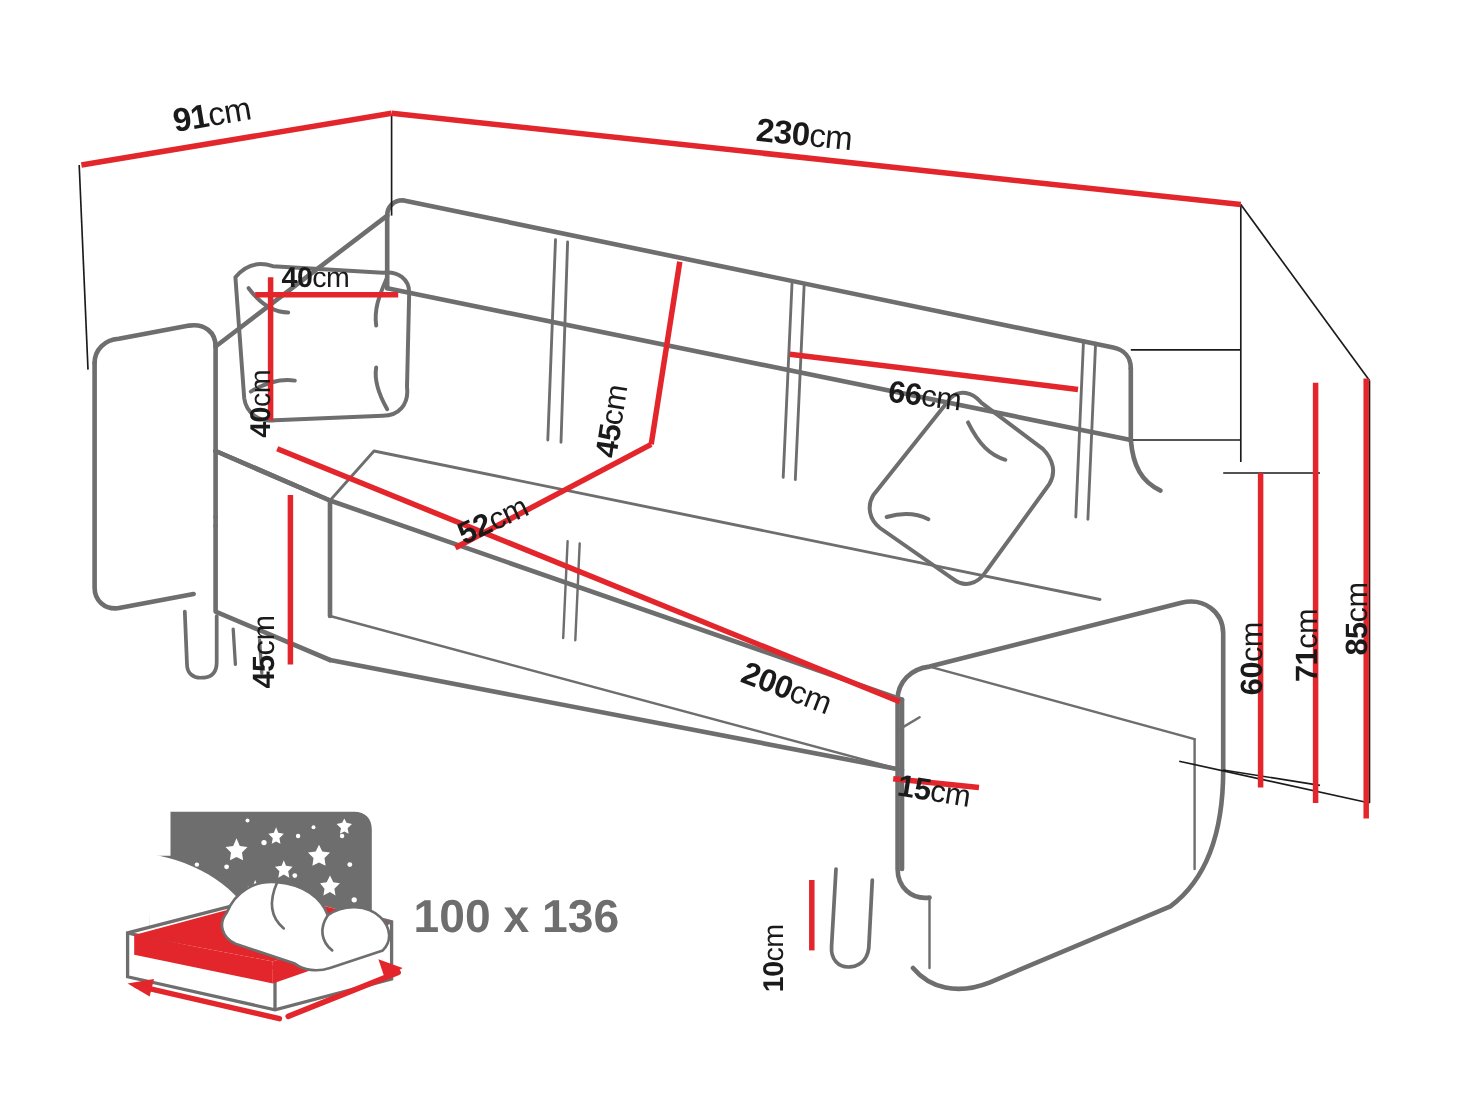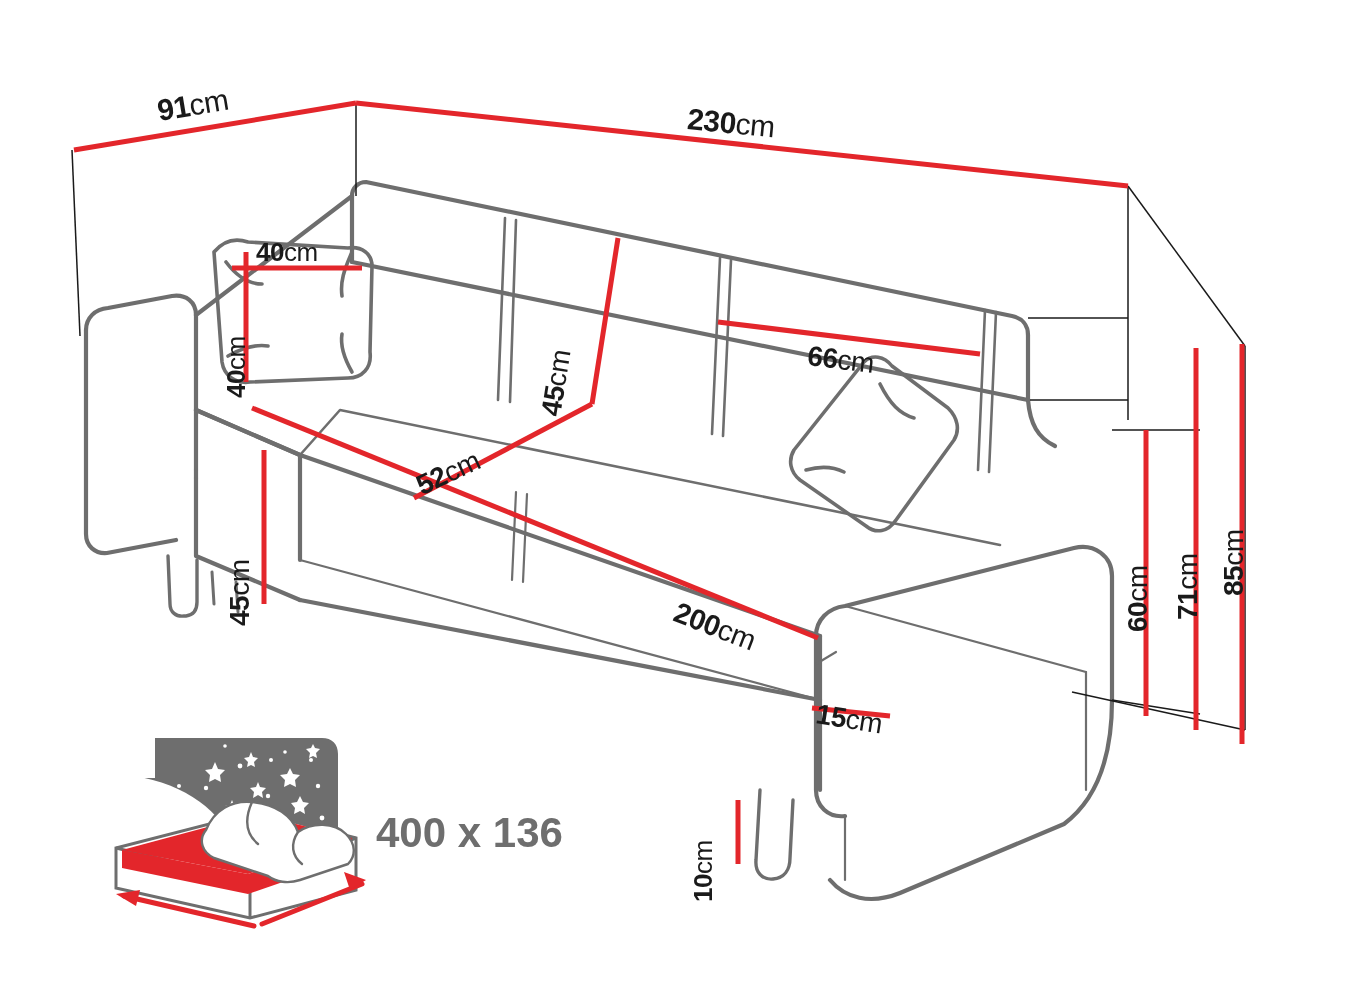--- a/index.html
+++ b/index.html
@@ -272,16 +272,16 @@
       <line x1="124" y1="896" x2="254" y2="926"></line>
       <line x1="262" y1="924" x2="362" y2="884"></line>
     </g>
     <g fill="#e3262b">
       <path d="M116 894 L140 890 L136 906 Z"></path>
       <path d="M366 880 L344 872 L350 890 Z"></path>
     </g>
   </svg>
 
   <div class="bedlabel" style="left:376px;top:812px;font-size:42px;">
-    <span>400 x 136</span>
+    <span>100 x 136</span>
   </div>
 
 </div>
 
 </body></html>

